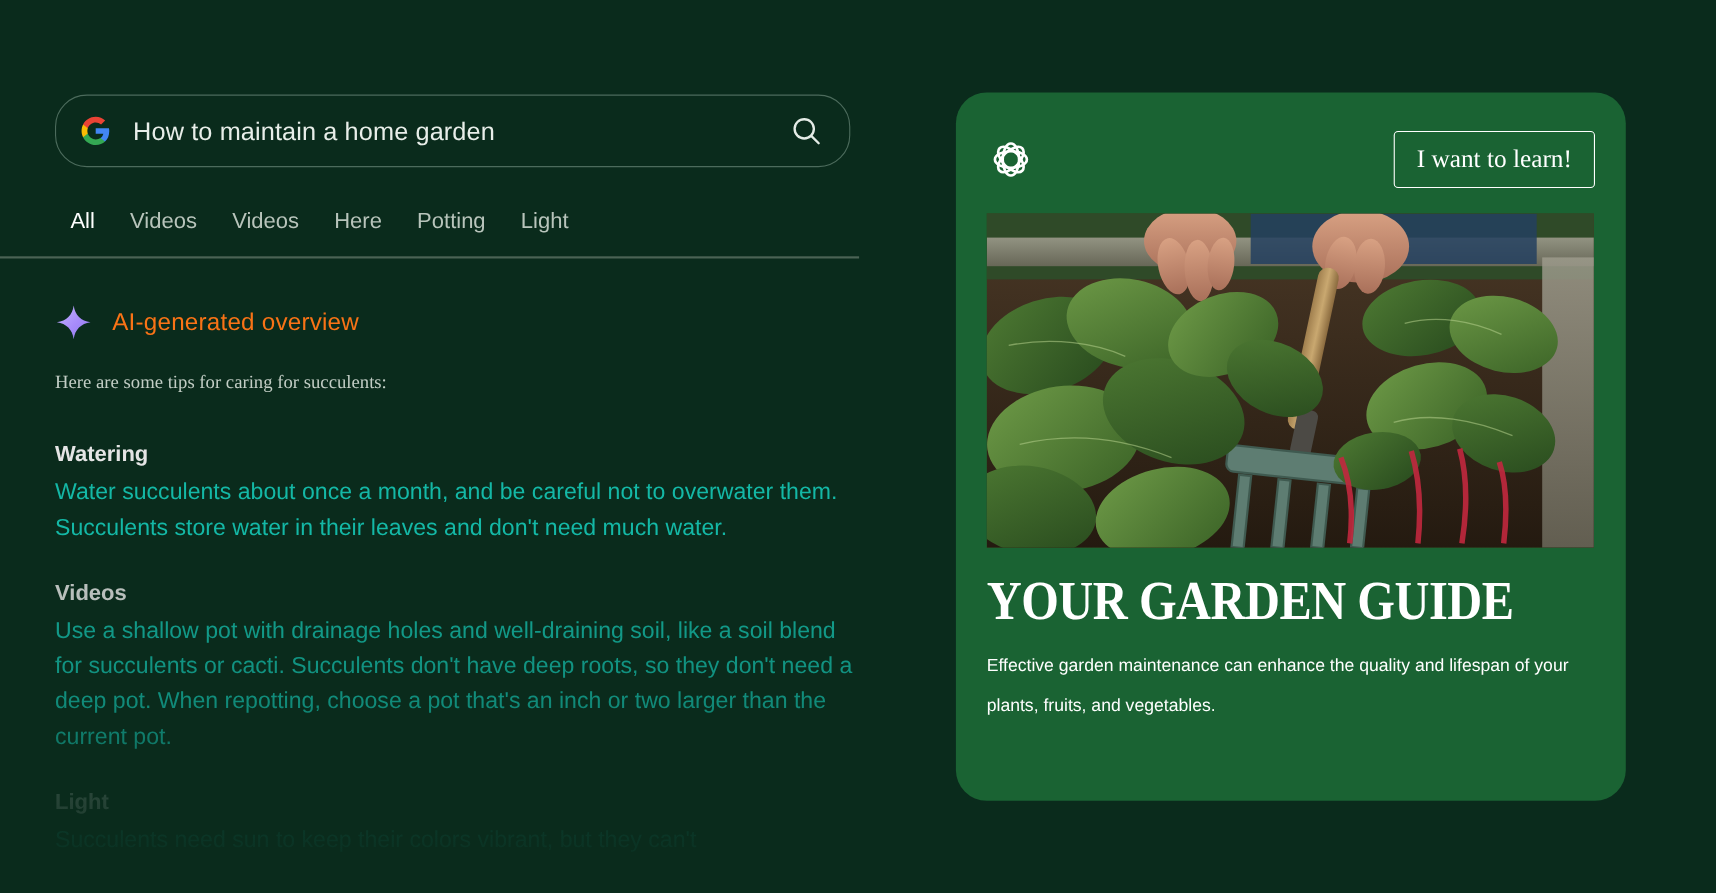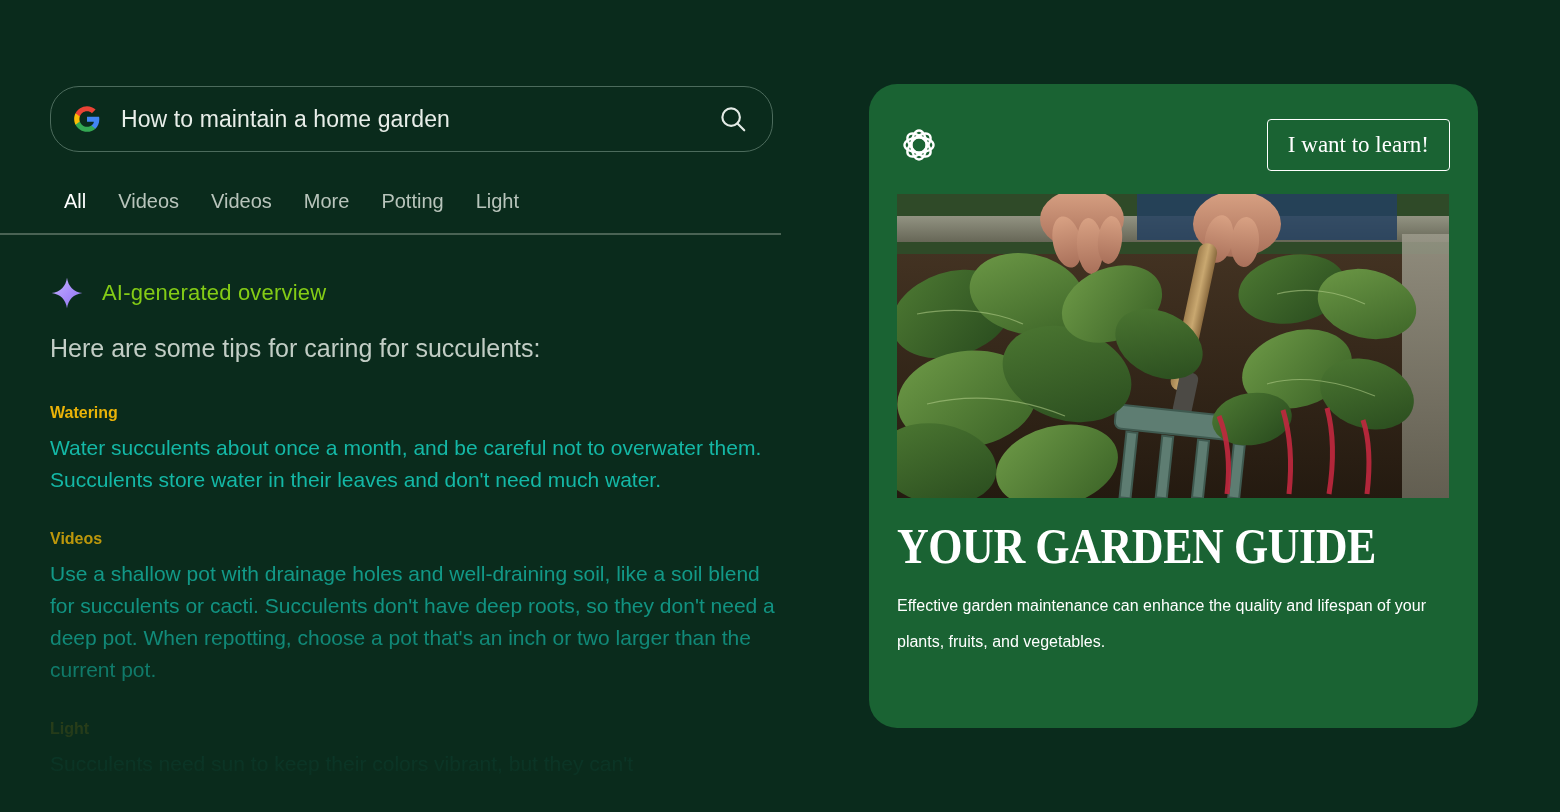--- a/index.html
+++ b/index.html
@@ -102,43 +102,44 @@
     position: absolute;
     left: 50px;
     top: 276px;
     display: flex;
     align-items: center;
     gap: 18px;
   }
   .sparkle { width: 34px; height: 34px; display:block; }
   .ai-head-label {
     font-size: 22px;
-    color: #84cc16;
+    color: #f97316;
     letter-spacing: .2px;
   }
 
   .ai-body {
     position: absolute;
     left: 50px;
     top: 332px;
     width: 740px;
   }
 
   .ai-intro {
-    font-size: 25px;
+    font-size: 17px;
     line-height: 32px;
     color: #c2cdc5;
     margin-bottom: 34px;
+    font-family: Liberation Serif, serif;
   }
 
   .ai-section { margin-bottom: 28px; }
   .ai-section h3 {
-    font-size: 16px;
+    font-size: 20px;
     font-weight: bold;
-    color: #eab308;
+    color: #e5e5e5;
     line-height: 30px;
     margin-bottom: 4px;
   }
   .ai-section p {
     font-size: 21px;
     line-height: 32px;
     color: #14b8a6;
   }
 
   
@@ -250,21 +251,21 @@
     <svg class="search-icon" viewBox="0 0 24 24" fill="none" stroke="#e4ebe6" stroke-width="1.7" stroke-linecap="round">
       <circle cx="10.5" cy="10.5" r="7"></circle>
       <line x1="15.6" y1="15.6" x2="21" y2="21"></line>
     </svg>
   </div>
 
   <div class="tabs">
     <span class="tab active">All</span>
     <span class="tab">Videos</span>
     <span class="tab">Videos</span>
-    <span class="tab">More</span>
+    <span class="tab">Here</span>
     <span class="tab">Potting</span>
     <span class="tab">Light</span>
   </div>
 
   <div class="divider"></div>
 
   <div class="ai-head">
     <svg class="sparkle" viewBox="0 0 40 40">
       <defs>
         <linearGradient id="spg" x1="0" y1="0" x2="1" y2="1">

